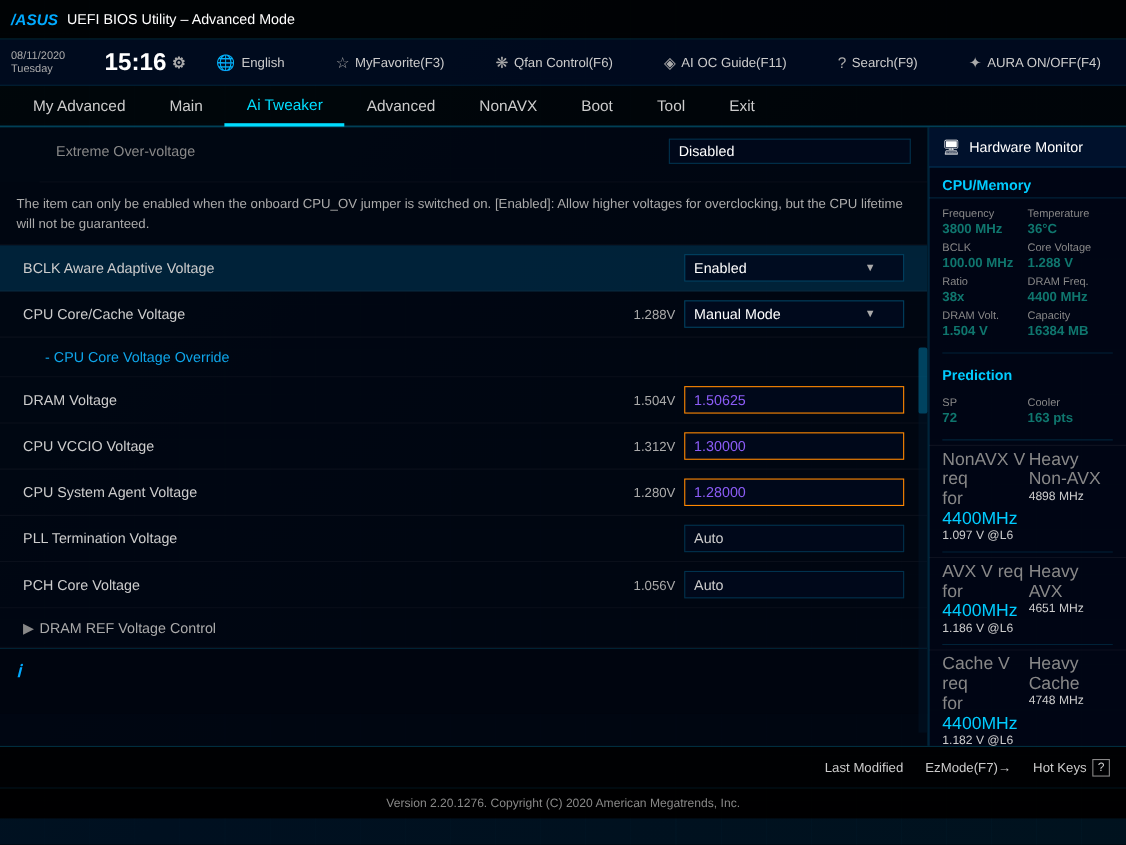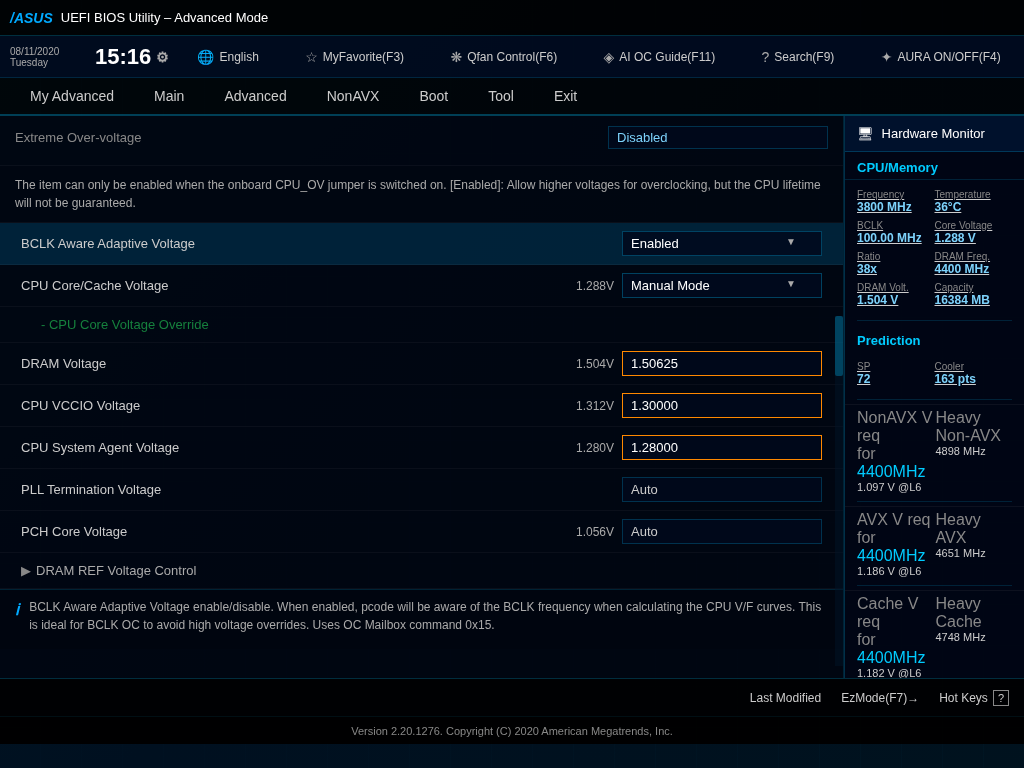--- a/index.html
+++ b/index.html
@@ -170,38 +170,40 @@
 
     .setting-dropdown {
       background: rgba(0,10,30,0.9);
       border: 1px solid rgba(0,150,200,0.4);
       color: #fff;
       padding: 4px 25px 4px 8px;
       font-size: 13px;
       min-width: 200px;
       position: relative;
       display: flex;
+      align-items: center;
       justify-content: space-between;
     }
 
     .setting-input {
       background: rgba(0,10,30,0.7);
       border: 1px solid rgba(0,150,200,0.3);
       color: #fff;
       padding: 4px 8px;
       font-size: 13px;
       min-width: 200px;
     }
 
-    .setting-input.orange { color: #ffffff; border-color: #ff8800; }
+    .setting-input.orange { color: #8b5cf6; border-color: #ff8800; }
     .setting-input.auto { color: #ccc; }
 
     .extreme-voltage-section {
       padding: 10px 15px;
       border-bottom: 1px solid rgba(255,255,255,0.04);
+      margin-left: 36px;
     }
 
     .extreme-label {
       color: #888;
       font-size: 13px;
       margin-bottom: 6px;
       display: flex;
       justify-content: space-between;
       align-items: center;
     }
@@ -222,21 +224,21 @@
     }
 
     .description-text {
       font-size: 12px;
       color: #aaa;
       line-height: 1.5;
     }
 
     .sub-item .setting-label {
       padding-left: 20px;
-      color: #15803d;
+      color: #0ea5e9;
     }
 
     .collapse-item .setting-label {
       color: #aaa;
     }
 
     .collapse-arrow {
       margin-right: 5px;
       color: #888;
     }
@@ -286,35 +288,34 @@
       font-weight: bold;
       padding: 8px 12px 4px;
       border-bottom: 1px solid rgba(0,150,200,0.2);
     }
 
     .monitor-grid {
       display: grid;
       grid-template-columns: 1fr 1fr;
       gap: 0;
       padding: 6px 12px;
-      text-decoration: underline;
     }
 
     .monitor-cell {
       padding: 3px 0;
     }
 
     .monitor-label {
       font-size: 10px;
       color: #888;
     }
 
     .monitor-value {
       font-size: 12px;
-      color: #7dd3fc;
+      color: #0f766e;
       font-weight: bold;
     }
 
     .divider {
       border: none;
       border-top: 1px solid rgba(0,150,200,0.2);
       margin: 4px 12px;
     }
 
     .prediction-title {
@@ -445,20 +446,23 @@
     </div>
   </div>
 
   <div class="nav-bar">
     <div class="nav-item">
       <span>My Advanced</span>
     </div>
     <div class="nav-item">
       <span>Main</span>
     </div>
+    <div class="nav-item active">
+      <span>Ai Tweaker</span>
+    </div>
     <div class="nav-item">
       <span>Advanced</span>
     </div>
     <div class="nav-item">
       <span>NonAVX</span>
     </div>
     <div class="nav-item">
       <span>Boot</span>
     </div>
     <div class="nav-item">
@@ -469,21 +473,21 @@
     </div>
   </div>
 
   <div style="display:flex; height: 562px; position:relative;">
 
     <div class="left-panel">
 
       <div class="extreme-voltage-section">
         <div class="extreme-label">
           <span>Extreme Over-voltage</span>
-          <input class="extreme-disabled" readonly="" style="background: rgba(0, 10, 30, 0.7); border: 1px solid rgba(0, 150, 200, 0.3); color: #7dd3fc; padding: 3px 8px; font-size: 13px; min-width: 220px;" value="Disabled">
+          <input class="extreme-disabled" readonly="" style="background: rgba(0, 10, 30, 0.7); border: 1px solid rgba(0, 150, 200, 0.3); color: #ffffff; padding: 3px 8px; font-size: 13px; min-width: 220px;" value="Disabled">
         </div>
       </div>
 
       <div class="description-section">
         <div class="description-text">The item can only be enabled when the onboard CPU_OV jumper is switched on.
 [Enabled]: Allow higher voltages for overclocking, but the CPU lifetime will not be guaranteed.</div>
       </div>
 
       <div class="setting-item highlighted">
         <span class="setting-label">BCLK Aware Adaptive Voltage</span>
@@ -536,21 +540,20 @@
         <input class="setting-input auto" value="Auto" style="">
       </div>
 
       <div class="setting-item collapse-item">
         <span class="collapse-arrow">▶</span>
         <span class="setting-label">DRAM REF Voltage Control</span>
       </div>
 
       <div class="info-bar">
         <span class="info-icon">ℹ</span>
-        <span class="description-text">BCLK Aware Adaptive Voltage enable/disable. When enabled, pcode will be aware of the BCLK frequency when calculating the CPU V/F curves. This is ideal for BCLK OC to avoid high voltage overrides. Uses OC Mailbox command 0x15.</span>
       </div>
     </div>
 
     <div class="scrollbar-track">
       <div class="scrollbar-thumb"></div>
     </div>
 
     <div class="right-panel">
       <div class="hw-monitor-title">
         <span>🖥</span>

